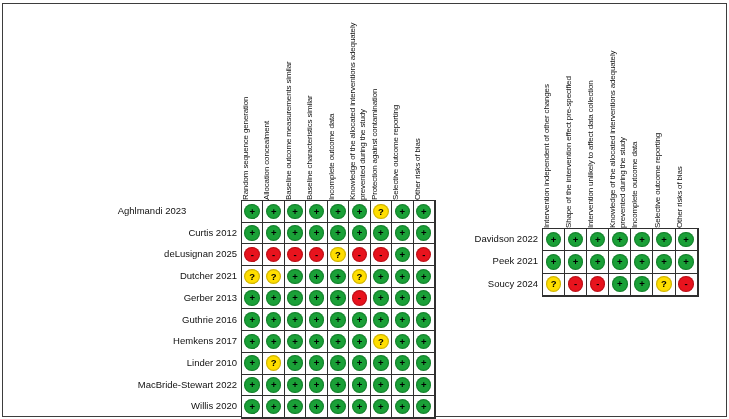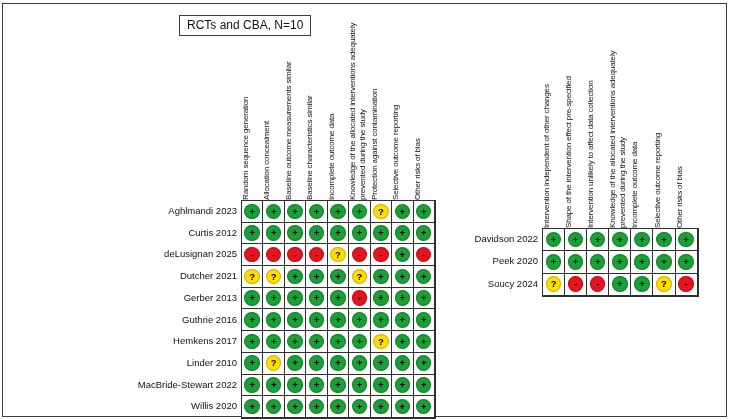--- a/index.html
+++ b/index.html
@@ -40,21 +40,20 @@
   .study-label{
     position:absolute;text-align:right;font-size:9.5px;color:#111;white-space:nowrap;
   }
 </style>
 </head>
 <body>
 
 <div id="figure-canvas">
   <div class="outer-border"></div>
 
-  <div class="title-box" style="left:179px;top:15px;">RCTs and CBA, N=10</div>
 
 
   <div id="panels">
       <div class="col-header" style="left: 241px; top: 4px; width: 21.45px; height: 196px;">
         <div class="vtext">Random sequence generation</div>
       </div>
       <div class="col-header" style="left: 262.45px; top: 4px; width: 21.45px; height: 196px;">
         <div class="vtext">Allocation concealment</div>
       </div>
       <div class="col-header" style="left: 283.9px; top: 4px; width: 21.45px; height: 196px;">
@@ -71,21 +70,21 @@
       </div>
       <div class="col-header" style="left: 369.7px; top: 4px; width: 21.45px; height: 196px;">
         <div class="vtext">Protection against contamination</div>
       </div>
       <div class="col-header" style="left: 391.15px; top: 4px; width: 21.45px; height: 196px;">
         <div class="vtext">Selective outcome reporting</div>
       </div>
       <div class="col-header" style="left: 412.6px; top: 4px; width: 21.45px; height: 196px;">
         <div class="vtext">Other risks of bias</div>
       </div>
-      <div class="study-label" style="left: 67px; width: 170px; top: 200px; line-height: 21.7px;">Aghlmandi 2023</div>
+      <div class="study-label" style="left: 67px; width: 170px; top: 200px; line-height: 21.7px; text-align: center;">Aghlmandi 2023</div>
       <div class="study-label" style="left: 67px; width: 170px; top: 221.7px; line-height: 21.7px;">Curtis 2012</div>
       <div class="study-label" style="left: 67px; width: 170px; top: 243.4px; line-height: 21.7px;">deLusignan 2025</div>
       <div class="study-label" style="left: 67px; width: 170px; top: 265.1px; line-height: 21.7px;">Dutcher 2021</div>
       <div class="study-label" style="left: 67px; width: 170px; top: 286.8px; line-height: 21.7px;">Gerber 2013</div>
       <div class="study-label" style="left: 67px; width: 170px; top: 308.5px; line-height: 21.7px;">Guthrie 2016</div>
       <div class="study-label" style="left: 67px; width: 170px; top: 330.2px; line-height: 21.7px;">Hemkens 2017</div>
       <div class="study-label" style="left: 67px; width: 170px; top: 351.9px; line-height: 21.7px;">Linder 2010</div>
       <div class="study-label" style="left: 67px; width: 170px; top: 373.6px; line-height: 21.7px;">MacBride-Stewart 2022</div>
       <div class="study-label" style="left: 67px; width: 170px; top: 395.3px; line-height: 21.7px;">Willis 2020</div>
       <div class="rob-grid" style="left: 241px; top: 200px; grid-template-columns: repeat(9, 21.45px); grid-auto-rows: 21.7px;">
@@ -375,21 +374,21 @@
       <div class="col-header" style="left: 630.4px; top: 28px; width: 22.1px; height: 200px;">
         <div class="vtext">Incomplete outcome data</div>
       </div>
       <div class="col-header" style="left: 652.5px; top: 28px; width: 22.1px; height: 200px;">
         <div class="vtext">Selective outcome reporting</div>
       </div>
       <div class="col-header" style="left: 674.6px; top: 28px; width: 22.1px; height: 200px;">
         <div class="vtext">Other risks of bias</div>
       </div>
       <div class="study-label" style="left: 368px; width: 170px; top: 228px; line-height: 22.3px;">Davidson 2022</div>
-      <div class="study-label" style="left: 368px; width: 170px; top: 250.3px; line-height: 22.3px;">Peek 2020</div>
+      <div class="study-label" style="left: 368px; width: 170px; top: 250.3px; line-height: 22.3px;">Peek 2021</div>
       <div class="study-label" style="left: 368px; width: 170px; top: 272.6px; line-height: 22.3px;">Soucy 2024</div>
       <div class="rob-grid" style="left: 542px; top: 228px; grid-template-columns: repeat(7, 22.1px); grid-auto-rows: 22.3px;">
         <div class="rob-cell">
           <div class="judgement" style="background: rgb(26, 160, 55);">+</div>
         </div>
         <div class="rob-cell">
           <div class="judgement" style="background: rgb(26, 160, 55);">+</div>
         </div>
         <div class="rob-cell">
           <div class="judgement" style="background: rgb(26, 160, 55);">+</div>

